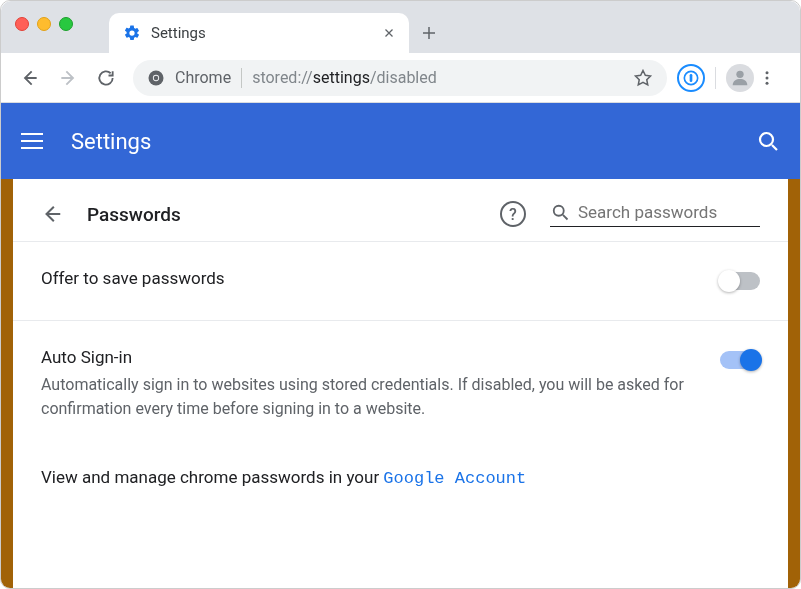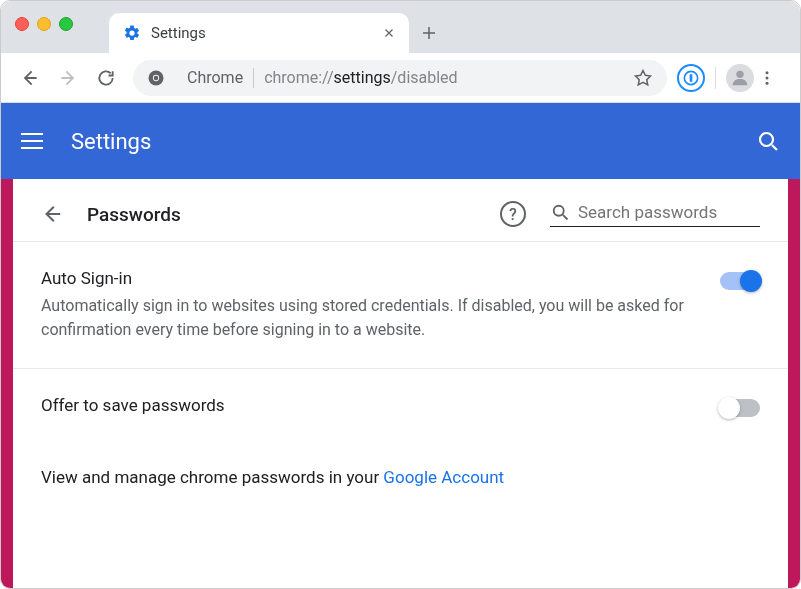--- a/index.html
+++ b/index.html
@@ -15,41 +15,41 @@
   .tab { height: 40px; background: #fff; border-radius: 10px 10px 0 0; display: flex; align-items: center; padding: 0 14px; min-width: 300px; gap: 10px; position: relative; }
   .tab .fav { color:#1a73e8; }
   .tab .title { flex:1; font-size:15px; color:#3c4043;}
   .tab .close { color:#5f6368; font-size:14px;}
   .new-tab { width: 40px; height: 40px; display:flex; align-items:center; justify-content:center; color:#5f6368; font-size:22px; font-weight:300;}
   
   .toolbar { height: 50px; background:#fff; display:flex; align-items:center; padding: 0 12px; gap:4px; border-bottom:1px solid #dadce0;}
   .tbtn { width:34px; height:34px; display:flex; align-items:center; justify-content:center; color:#5f6368; border-radius:50%;}
   .tbtn.dis { color:#bdc1c6; }
   .omnibox { flex:1; height:36px; background:#f1f3f4; border-radius:18px; display:flex; align-items:center; padding:0 14px; gap:10px; margin:0 6px;}
-  .omni-scheme { color:#5f6368; font-size:16px;margin-left:12px; }
+  .omni-scheme { color:#5f6368; font-size:16px; }
   .omni-divider { width:1px; height:20px; background:#c4c7c5;}
   .omni-url { font-size:16px; color:#80868b; flex:1; white-space:nowrap; overflow:hidden;}
   .omni-url .bold { color:#202124; }
   .star { color:#5f6368; }
   .ext-icon { width:28px; height:28px; border-radius:50%; display:flex; align-items:center; justify-content:center;}
   .onepw { background:#fff; border:2px solid #1a8cff; color:#1a8cff; font-weight:bold; font-size:14px;}
   .sep { width:1px; height:22px; background:#dadce0; margin:0 6px;}
   .avatar { width:28px; height:28px; border-radius:50%; background:#dadce0; display:flex; align-items:center; justify-content:center;}
   .avatar svg{ fill:#9aa0a6;}
   .kebab { color:#5f6368; font-size:20px; width:30px; text-align:center;}
 
   
   .appbar { height:76px; background:#3367d6; color:#fff; display:flex; align-items:center; padding:0 20px; }
   .hamburger { width:28px; display:flex; flex-direction:column; gap:5px; margin-right:22px;}
   .hamburger span{ height:2px; background:#fff; width:22px;}
   .appbar-title { font-size:22px; font-weight:400; flex:1;}
   .appbar-search { color:#fff; }
 
   
-  .stage { background:#be185d; padding:0; height: calc(589px - 52px - 50px - 76px); display:flex; justify-content:center;}
+  .stage { background:#a16207; padding:0; height: calc(589px - 52px - 50px - 76px); display:flex; justify-content:center;}
   .card { background:#fff; width: 100%; max-width: 780px; margin:0 12px; }
 
   .sec-header { display:flex; align-items:center; padding: 22px 28px 14px 28px; gap:24px;}
   .back-arrow { color:#5f6368; }
   .sec-title { font-size:19px; color:#202124; font-weight:500; flex:0 0 auto;}
   .spacer { flex:1; }
   .help { color:#5f6368; width:26px; height:26px; border:2px solid #5f6368; border-radius:50%; display:flex; align-items:center; justify-content:center; font-size:16px; font-weight:500;}
   .search-pw { display:flex; align-items:center; gap:8px; border-bottom:1px solid #202124; padding-bottom:4px; min-width:210px;}
   .search-pw input { border:none; outline:none; font-size:17px; color:#5f6368; background:transparent; width:180px;}
   .search-pw .mag { color:#5f6368;}
@@ -60,21 +60,21 @@
   .row .label { font-size:17px; color:#202124; margin-bottom:6px;}
   .row .desc { font-size:16px; color:#5f6368; line-height:1.5;}
   .toggle { width:40px; height:18px; border-radius:9px; position:relative; flex-shrink:0; margin-top:4px;}
   .toggle .knob { width:22px; height:22px; background:#fff; border-radius:50%; position:absolute; top:-2px; box-shadow:0 1px 3px rgba(0,0,0,0.3);}
   .toggle.off { background:#bdc1c6;}
   .toggle.off .knob { left:-2px; }
   .toggle.on { background:#a4c2f7;}
   .toggle.on .knob { right:-2px; background:#1a73e8;}
   
   .linkrow { padding: 20px 28px 30px 28px; font-size:17px; color:#202124;}
-  .linkrow a { color:#1a73e8; text-decoration:none;}
+  .linkrow a { color:#1a73e8; text-decoration:none;font-family:Liberation Mono, monospace;}
 
   svg { display:block; }
 </style>
 </head>
 <body>
 
 <div class="tab-strip">
   <div class="traffic">
     <div class="dot red"></div>
     <div class="dot yellow"></div>
@@ -120,21 +120,21 @@
     <span>
       <svg width="18" height="18" viewBox="0 0 24 24">
           <circle cx="12" cy="12" r="10" fill="#5f6368"></circle>
           <circle cx="12" cy="12" r="4.2" fill="#f1f3f4"></circle>
           <circle cx="12" cy="12" r="3" fill="#5f6368"></circle>
         </svg>
     </span>
     <span class="omni-scheme">Chrome</span>
     <span class="omni-divider"></span>
     <span class="omni-url">
-      <span>chrome://</span><span class="bold">settings</span><span>/disabled</span>
+      <span>stored://</span><span class="bold">settings</span><span>/disabled</span>
     </span>
     <span class="star">
       <svg width="20" height="20" viewBox="0 0 24 24" fill="none" stroke="#5f6368" stroke-width="1.8">
           <path d="M12 3 L14.8 8.8 L21 9.6 L16.5 14 L17.7 20.3 L12 17.3 L6.3 20.3 L7.5 14 L3 9.6 L9.2 8.8 Z"></path>
         </svg>
     </span>
   </div>
   <div class="ext-icon onepw">
     <svg width="16" height="16" viewBox="0 0 24 24">
         <circle cx="12" cy="12" r="10" fill="none" stroke="#1a8cff" stroke-width="2.5"></circle>
@@ -189,34 +189,34 @@
               <circle cx="10.5" cy="10.5" r="6"></circle>
               <path d="M15.5 15.5 L21 21"></path>
             </svg>
         </span>
         <input type="text" placeholder="Search passwords" style="">
       </div>
     </div>
 
     <div class="row">
       <div class="text">
+        <div class="label">Offer to save passwords</div>
+      </div>
+      <div class="toggle off">
+          <div class="knob"></div>
+        </div>
+    </div>
+
+    <div class="row">
+      <div class="text">
         <div class="label">Auto Sign-in</div>
         <div class="desc">Automatically sign in to websites using stored credentials. If disabled, you will be asked for confirmation every time before signing in to a website.</div>
       </div>
       <div class="toggle on">
           <div class="knob"></div>
         </div>
     </div>
 
-    <div class="row">
-      <div class="text">
-        <div class="label">Offer to save passwords</div>
-      </div>
-      <div class="toggle off">
-          <div class="knob"></div>
-        </div>
-    </div>
-
     <div class="linkrow">
       <span>View and manage chrome passwords in your </span><a href="#">Google Account</a>
     </div>
   </div>
 </div>
 
 </body></html>

